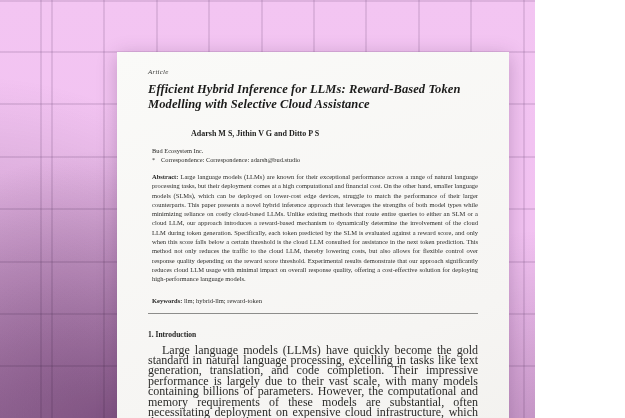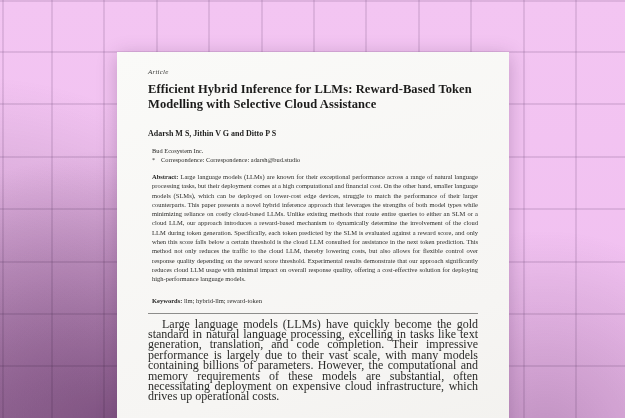--- a/index.html
+++ b/index.html
@@ -1,21 +1,21 @@
 <!DOCTYPE html>
 <html><head>
 <meta charset="utf-8">
 <style>
   html, body { margin: 0; padding: 0; }
   body {
     width: 625px; height: 418px; overflow: hidden;
     font-family: "Liberation Serif", "DejaVu Serif", serif;
   }
   .desktop {
-    position: relative; width: 625px; height: 418px; overflow: hidden;
+    position: relative; width: 535px; height: 418px; overflow: hidden;
     background-image:
       repeating-linear-gradient(90deg, rgba(112,76,122,0.17) 0 2px, transparent 2px 52.4px),
       repeating-linear-gradient(180deg, rgba(112,76,122,0.17) 0 2px, transparent 2px 52.4px),
       linear-gradient(180deg, #f3c5f2 0%, #f0bff0 100%);
     background-position: 51px 0, 0 51px, 0 0;
   }
   .shadow-overlay {
     position: absolute; inset: 0; pointer-events: none; mix-blend-mode: multiply;
     background:
       radial-gradient(circle 400px at 112px 430px, rgba(58,18,62,0.50), rgba(58,18,62,0) 70%),
@@ -31,21 +31,21 @@
   }
   .article-label {
     font-style: italic; font-size: 7px; line-height: 9px; color: #3a3a38;
     letter-spacing: 0.2px;
   }
   .paper-title {
     margin-top: 5px; font-weight: bold; font-size: 12.5px; line-height: 15px;
     color: #1b1b1a; letter-spacing: 0.1px;
   }
   .authors {
-    margin-top: 11px; font-weight: bold; font-size: 8px; line-height: 11px; color: #1f1f1e;
+    margin-top: 11px; font-weight: bold; font-size: 8px; line-height: 11px; color: #1f1f1e; margin-left: 43px;
   }
   .affil-block { margin-top: 7px; margin-left: 4px; font-size: 6.4px; line-height: 9px; color: #2b2b29; }
   .correspondence-line { display: flex; }
   .corr-marker { width: 9px; flex: 0 0 9px; }
   .abstract-block {
     margin-top: 8px; margin-left: 4px; font-size: 6.5px; line-height: 9.3px;
     text-align: justify; color: #2b2b29;
   }
   .abstract-block b, .keywords-block b { color: #1d1d1c; }
   .keywords-block {
@@ -66,21 +66,21 @@
 </head>
 <body>
 
 <div class="desktop">
   <div class="shadow-overlay"></div>
 
   <div class="paper">
 
     <div class="article-label">Article</div>
 
-    <h1 class="paper-title" style="margin-bottom:16px;">Efficient Hybrid Inference for LLMs: Reward-Based Token Modelling with Selective Cloud Assistance</h1>
+    <h1 class="paper-title" style="margin-bottom:16px;font-style:italic;">Efficient Hybrid Inference for LLMs: Reward-Based Token Modelling with Selective Cloud Assistance</h1>
 
     <div class="authors">Adarsh M S, Jithin V G and Ditto P S</div>
 
     <div class="affil-block">
       <div>Bud Ecosystem Inc.</div>
       <div class="correspondence-line">
         <span class="corr-marker">*</span>
         <span>Correspondence: Correspondence: adarsh@bud.studio</span>
       </div>
     </div>
@@ -90,19 +90,20 @@
       <span>Large language models (LLMs) are known for their exceptional performance across a range of natural language processing tasks, but their deployment comes at a high computational and financial cost. On the other hand, smaller language models (SLMs), which can be deployed on lower-cost edge devices, struggle to match the performance of their larger counterparts. This paper presents a novel hybrid inference approach that leverages the strengths of both model types while minimizing reliance on costly cloud-based LLMs. Unlike existing methods that route entire queries to either an SLM or a cloud LLM, our approach introduces a reward-based mechanism to dynamically determine the involvement of the cloud LLM during token generation. Specifically, each token predicted by the SLM is evaluated against a reward score, and only when this score falls below a certain threshold is the cloud LLM consulted for assistance in the next token prediction. This method not only reduces the traffic to the cloud LLM, thereby lowering costs, but also allows for flexible control over response quality depending on the reward score threshold. Experimental results demonstrate that our approach significantly reduces cloud LLM usage with minimal impact on overall response quality, offering a cost-effective solution for deploying high-performance language models.</span>
     </div>
 
     <div class="keywords-block">
       <b>Keywords:</b>
       <span>llm; hybrid-llm; reward-token</span>
     </div>
 
     <hr class="rule">
 
+    <div class="section-heading">1. Introduction</div>
 
     <div class="body-text">
       <p class="body-para">Large language models (LLMs) have quickly become the gold standard in natural language processing, excelling in tasks like text generation, translation, and code completion. Their impressive performance is largely due to their vast scale, with many models containing billions of parameters. However, the computational and memory requirements of these models are substantial, often necessitating deployment on expensive cloud infrastructure, which drives up operational costs.</p>
     </div>
 
   </div>
 </div>
 
 </body></html>

